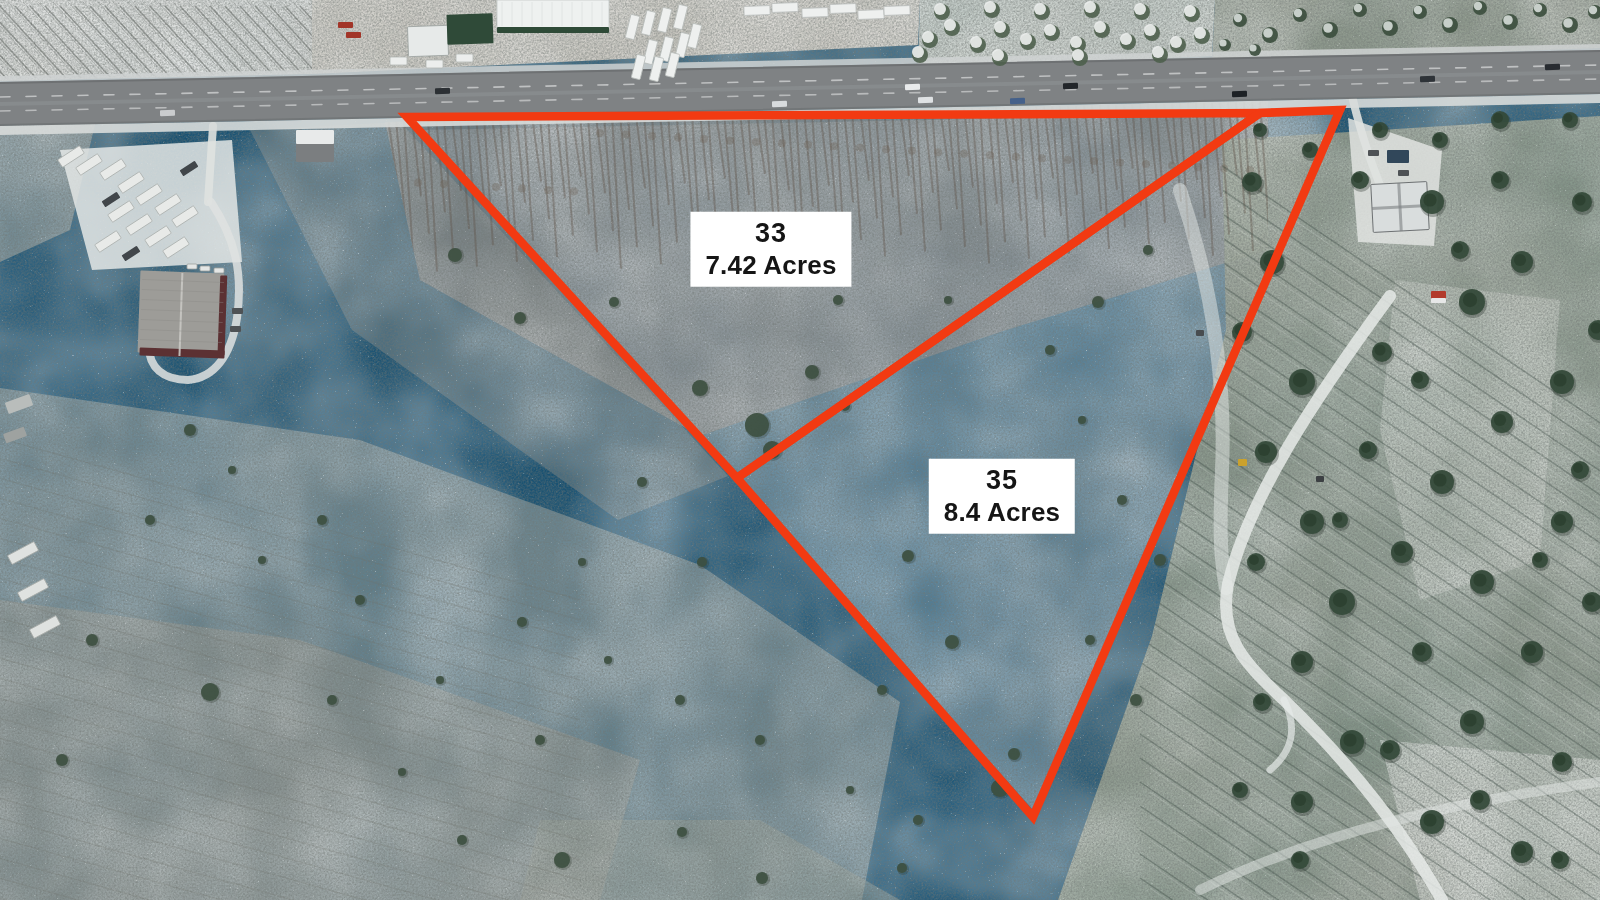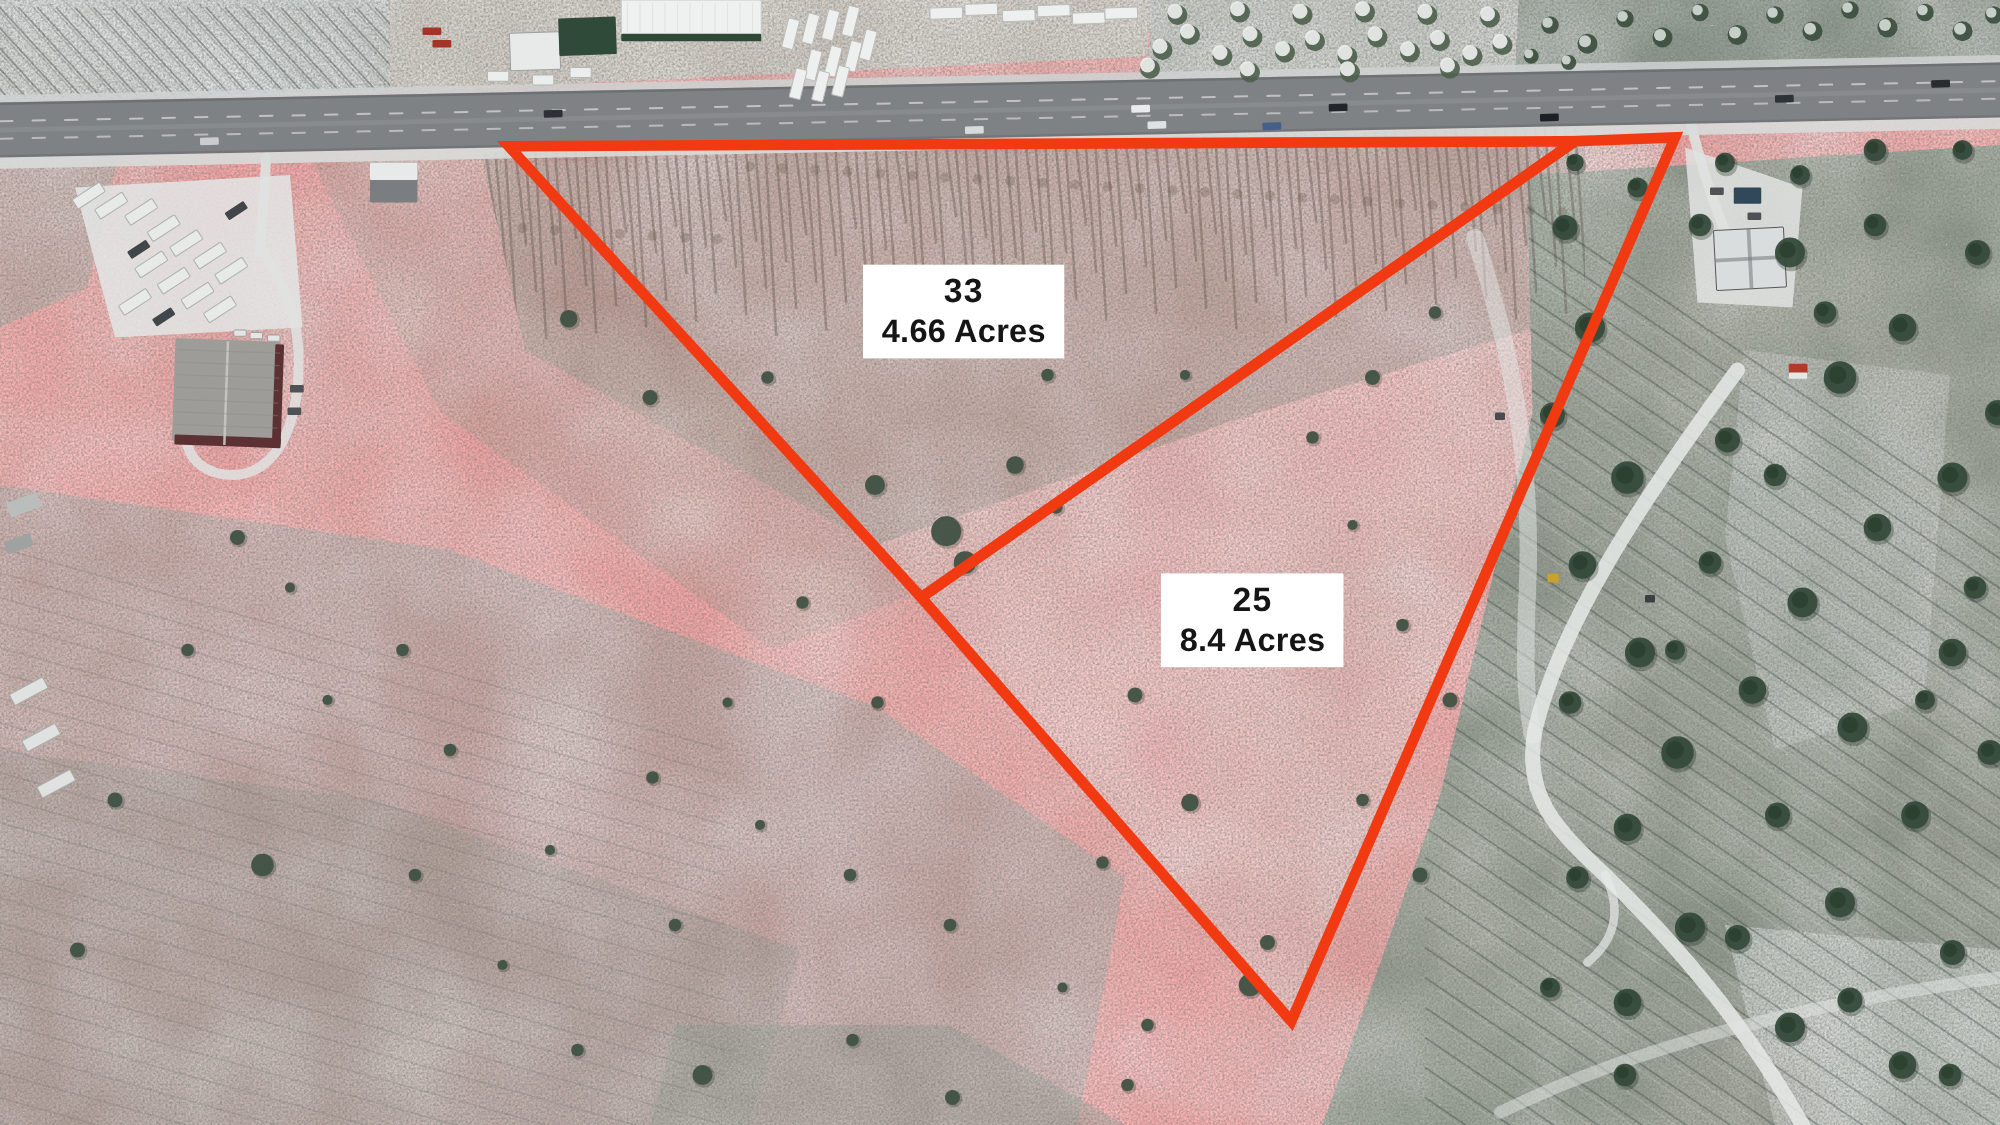--- a/index.html
+++ b/index.html
@@ -1,17 +1,17 @@
 <!DOCTYPE html>
 <html><head>
 <meta charset="utf-8">
 <style>
   html,body{margin:0;padding:0;background:#1b1d1e;}
   .stage{position:relative;width:1600px;height:900px;overflow:hidden;
-         background:#fca5a5;font-family:"Liberation Sans",sans-serif;}
+         background:#0c4a6e;font-family:"Liberation Sans",sans-serif;}
   .stage > svg{position:absolute;left:0;top:0;display:block;}
   .plabel{position:absolute;transform:translate(-50%,-50%);
           background:#ffffff;color:#151515;text-align:center;
           padding:6px 15px;line-height:1.18;white-space:nowrap;z-index:5;}
   .plabel .lot{font-size:27px;font-weight:700;letter-spacing:1px;}
   .plabel .acres{font-size:26px;font-weight:700;letter-spacing:0.2px;}
   .p33{left:771px;top:249px;}
   .p35{left:1002px;top:496px;}
   .boundary{fill:none;stroke:#f23a12;}
 </style>
@@ -822,20 +822,20 @@
       </g>
 
   <g id="boundG" stroke-width="8.5" stroke-miterlimit="14" fill="none">
     <polygon class="boundary" points="407,117 1260,113 737,478" stroke="#f23a12"></polygon>
     <polygon class="boundary" points="1260,113 1340,110 1033,817 737,478" stroke="#f23a12"></polygon>
   </g>
 </svg>
 
 <div class="plabel p33">
   <div class="lot">33</div>
-  <div class="acres">4.66 Acres</div>
+  <div class="acres">7.42 Acres</div>
 </div>
 <div class="plabel p35">
-  <div class="lot">25</div>
+  <div class="lot">35</div>
   <div class="acres">8.4 Acres</div>
 </div>
 
 </div>
 
 </body></html>

